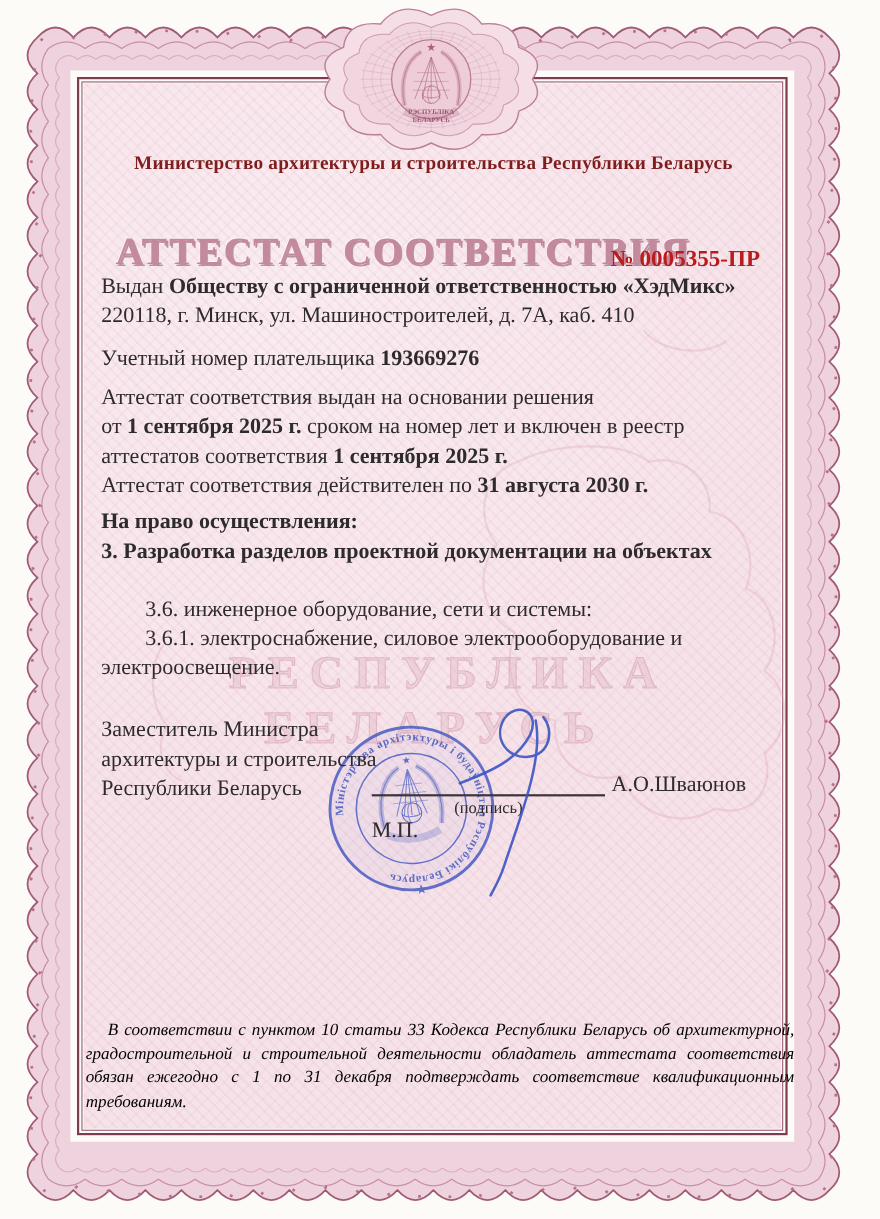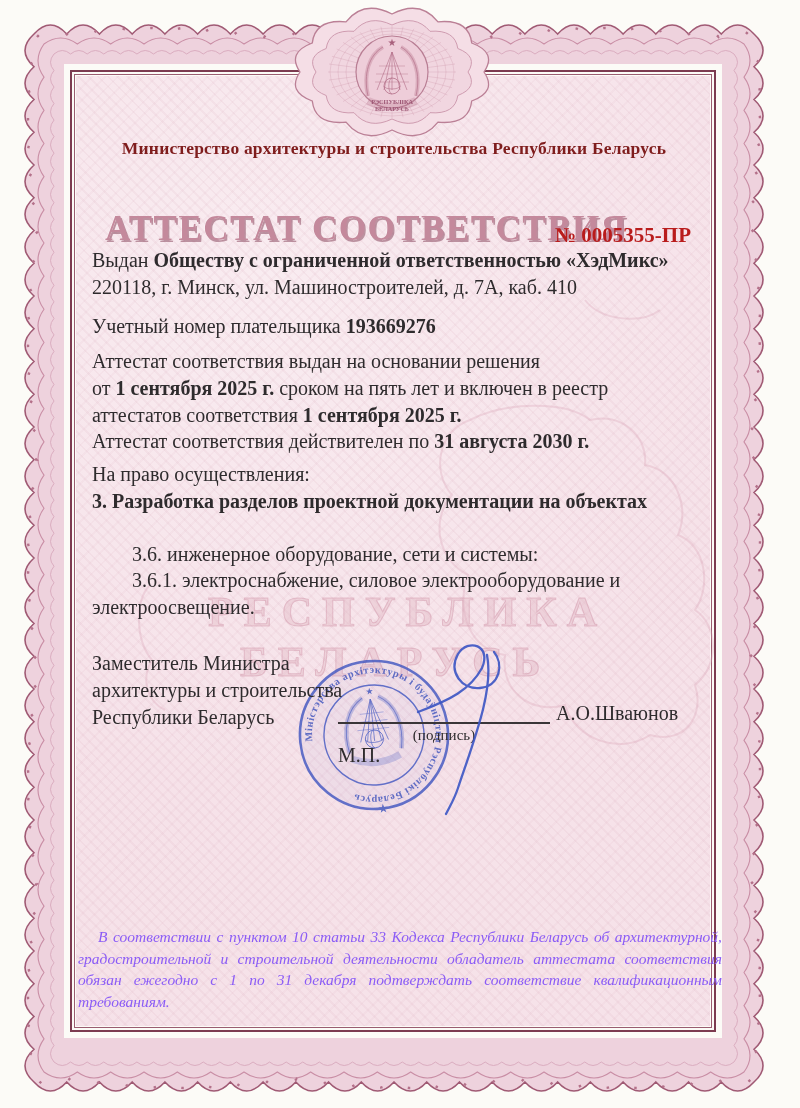--- a/index.html
+++ b/index.html
@@ -51,21 +51,21 @@
     color:rgba(224,178,192,0.38); -webkit-text-stroke:1px rgba(205,140,162,0.42);
     font-size:42px; letter-spacing:10px;
   }
   .sig-line { position:absolute; left:338px; top:722px; width:212px; height:2px; background:#3a3638; z-index:4; }
   .sig-caption { left:338px; top:727px; width:212px; text-align:center; font-size:15px; }
   .signer-name { left:556px; top:702px; font-size:20px; }
   .mp { left:338px; top:744px; font-size:20px; z-index:5; }
   .footer-note {
     left:78px; top:926px; width:644px;
     font-style:italic; font-size:15.5px; line-height:21.5px;
-    text-align:justify; text-align-last:left; text-indent:20px; color:#8b5cf6;
+    text-align:justify; text-align-last:left; text-indent:20px; color:#000000;
   }
   .seal-svg { position:absolute; left:286px; top:647px; width:176px; height:178px; z-index:3; }
   .sign-svg { position:absolute; left:330px; top:630px; width:250px; height:200px; z-index:5; }
   .rosette-svg { position:absolute; left:280px; top:2px; width:224px; height:140px; z-index:3; }
 </style>
 </head>
 <body>
 
 <div class="page">
 
@@ -131,31 +131,31 @@
 
   <div class="content para" style="top:313px;">
     <span>Учетный номер плательщика</span>
     <span class="b">193669276</span>
   </div>
 
   <div class="content para" style="top:348px;">
     <div>Аттестат соответствия выдан на основании решения</div>
     <div><span>от</span>
       <span class="b">1 сентября 2025 г.</span>
-      <span>сроком на пять лет и включен в реестр</span></div>
+      <span>сроком на номер лет и включен в реестр</span></div>
     <div><span>аттестатов соответствия</span>
       <span class="b">1 сентября 2025 г.</span></div>
   </div>
 
   <div class="content para" style="top:428px;">
     <span>Аттестат соответствия действителен по</span>
     <span class="b">31 августа 2030 г.</span>
   </div>
 
-  <div class="content para" style="top:461px;">На право осуществления:</div>
+  <div class="content para" style="top:461px;font-weight:bold;">На право осуществления:</div>
   <div class="content para b" style="top:488px;">
     <div>3. Разработка разделов проектной документации на объектах</div>
   </div>
   <div class="content para indent" style="top:541px;">3.6. инженерное оборудование, сети и системы:</div>
   <div class="content para" style="top:567px;">
     <div class="indent">3.6.1. электроснабжение, силовое электрооборудование и</div>
     <div>электроосвещение.</div>
   </div>
 
   <div class="content para" style="top:650px; width:260px;">

